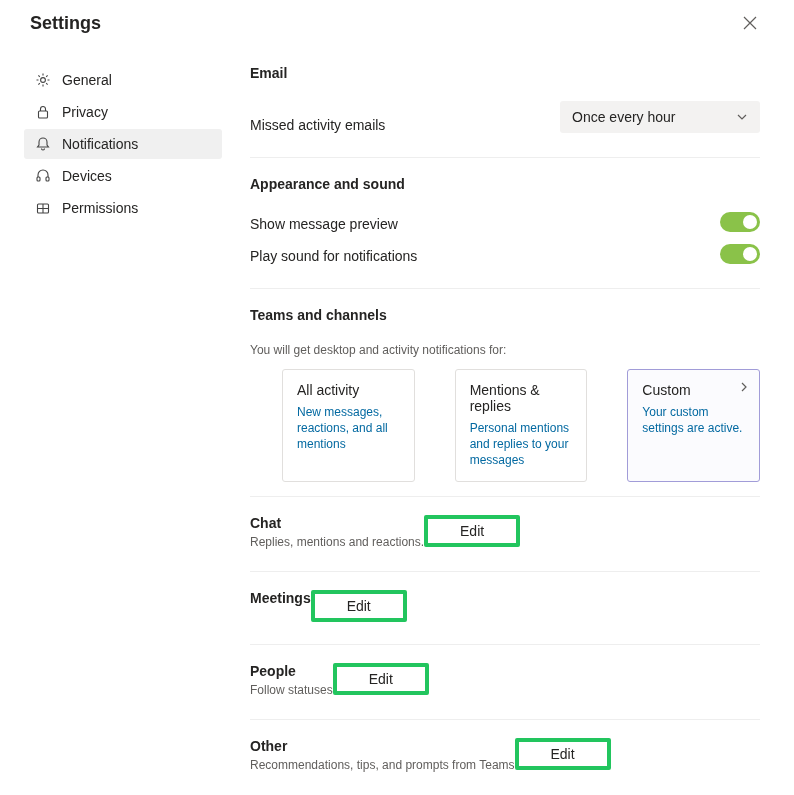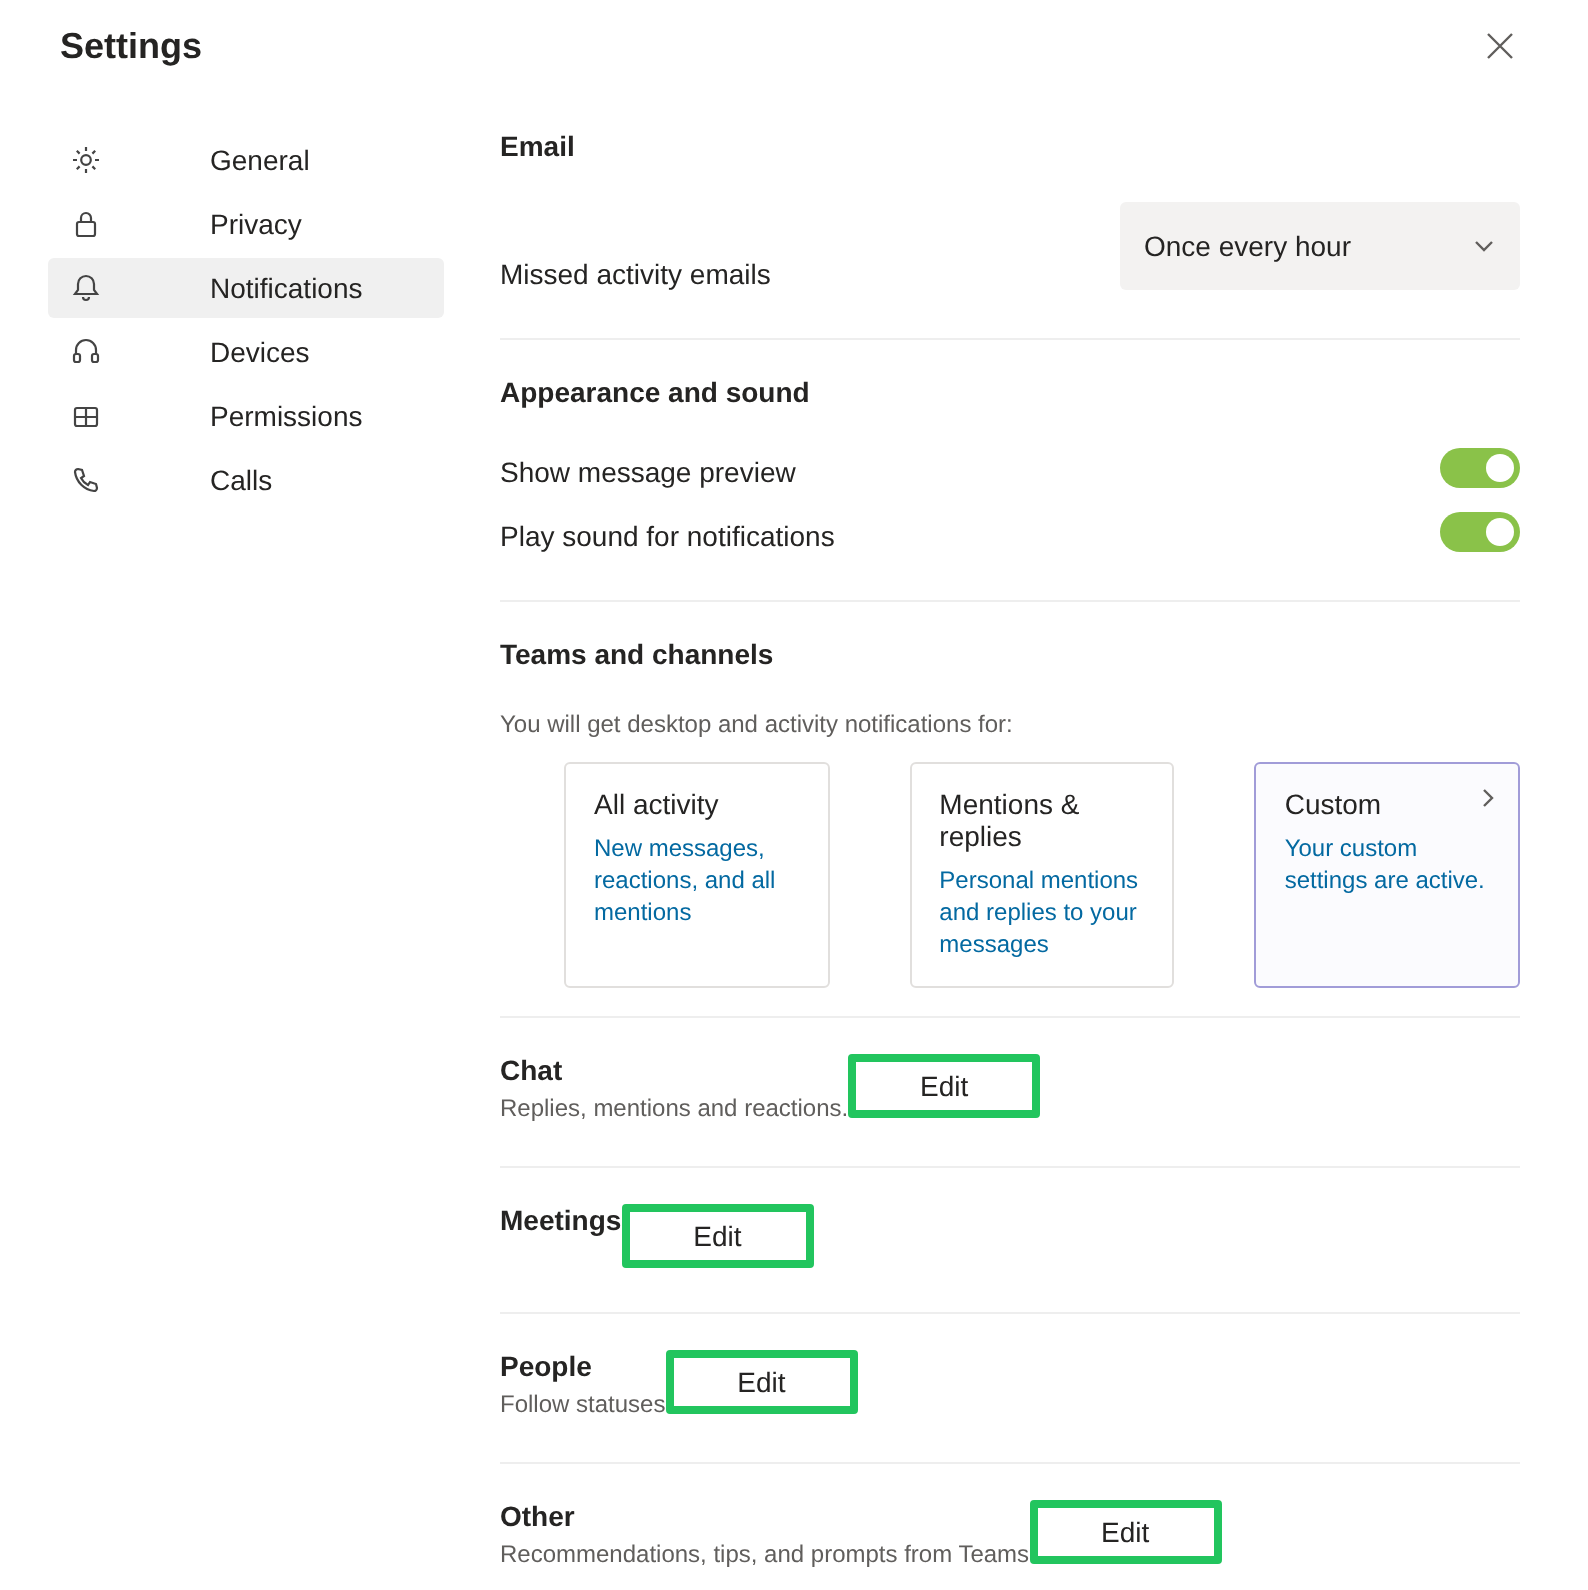--- a/index.html
+++ b/index.html
@@ -28,33 +28,33 @@
   .layout { display: flex; padding: 18px 30px 0 24px; }
   .sidebar { width: 198px; flex-shrink: 0; }
   .sidebar-item {
     display: flex; align-items: center; gap: 10px;
     padding: 6px 10px; margin-bottom: 2px;
     border-radius: 3px; cursor: pointer;
     color: #252423;
   }
   .sidebar-item.active { background: #f0f0f0; }
   .sidebar-item .icon { width: 18px; height: 18px; display:flex; align-items:center; justify-content:center; color:#444; }
-  .sidebar-item span.label { font-size: 14px; margin-left: 43px; }
+  .sidebar-item span.label { font-size: 14px; }
   .content { flex: 1; padding-left: 28px; padding-right: 4px; }
   .section-title { font-size: 14px; font-weight: 700; margin-bottom: 14px; }
   .row {
     display: flex; align-items: flex-end; justify-content: space-between;
     padding: 6px 0;
   }
   .row-label { font-size: 14px; color: #252423; }
   .divider { border: none; border-top: 1px solid #eee; margin: 18px 0 18px 0; }
   .divider-tight { border: none; border-top: 1px solid #eee; margin: 14px 0 14px 0; }
   .select {
     display: flex; align-items: center; justify-content: space-between;
-    width: 200px; height: 44px;
+    width: 200px; height: 32px;
     background: #f3f2f1;
     border-radius: 3px;
     padding: 0 12px;
     cursor: pointer;
     font-size: 14px;
     color: #252423;
   }
   .select .chev { color: #605e5c; }
   .toggle {
     width: 40px; height: 20px; border-radius: 20px;
@@ -141,28 +141,20 @@
       <span class="label">Devices</span>
     </div>
     <div class="sidebar-item">
       <span class="icon">
         <svg width="16" height="16" viewBox="0 0 16 16" fill="none" stroke="currentColor" stroke-width="1.1">
             <rect x="2.5" y="4" width="11" height="9" rx="1"></rect>
             <path d="M8 4v9M2.5 8.5h11"></path>
           </svg>
       </span>
       <span class="label">Permissions</span>
-    </div>
-    <div class="sidebar-item">
-      <span class="icon">
-        <svg width="16" height="16" viewBox="0 0 16 16" fill="none" stroke="currentColor" stroke-width="1.1">
-            <path d="M4 2.5l2 .5 1 3-1.5 1a8 8 0 003.5 3.5l1-1.5 3 1 .5 2c0 .8-.7 1.5-1.5 1.5A11 11 0 012.5 4c0-.8.7-1.5 1.5-1.5z"></path>
-          </svg>
-      </span>
-      <span class="label">Calls</span>
     </div>
   </div>
 
   <div class="content">
 
     <div class="section-title">Email</div>
     <div class="row">
       <div class="row-label">Missed activity emails</div>
       <div class="select">
         <span>Once every hour</span>

